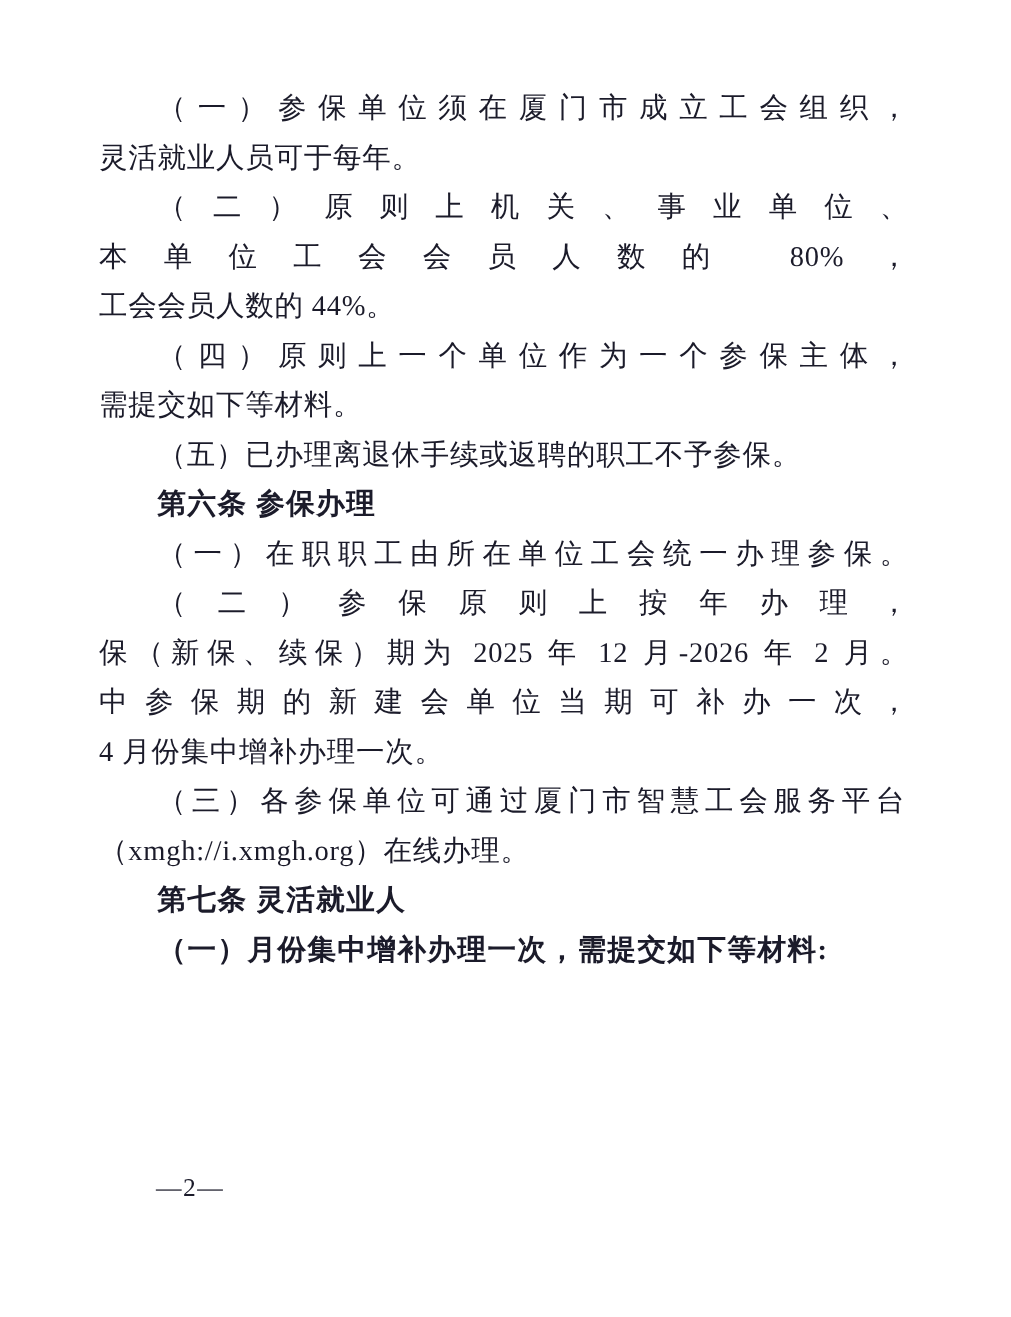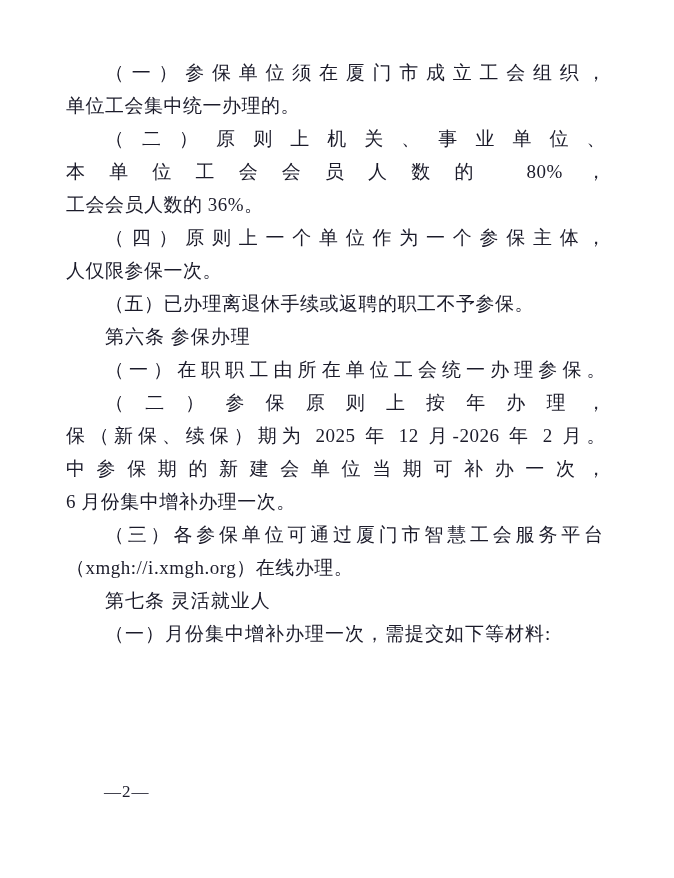--- a/index.html
+++ b/index.html
@@ -40,21 +40,21 @@
     text-indent: 39px;
   }
   .line.fill {
     white-space: normal;
     text-align: justify;
     text-align-last: justify;
     word-break: keep-all;
     overflow: hidden;
   }
   .line.bold {
-    font-weight: 400;
+    font-weight: 700;
     letter-spacing: 1px;
   }
   .line.spaced {
     letter-spacing: 3px;
   }
   .page-number {
     position: absolute;
     top: 781px;
     left: 104px;
     font-size: 17px;
@@ -62,32 +62,32 @@
     letter-spacing: 1px;
     color: #1b1b2a;
   }
 </style>
 </head>
 <body>
 
 <div class="doc-page">
   <div class="doc-body" id="doc-body">
       <div class="line indent fill">（一）参保单位须在厦门市成立工会组织，保障对象为工会</div>
-      <div class="line">单位工会集中统一办理的。</div>
+      <div class="line">灵活就业人员可于每年。</div>
       <div class="line indent fill">（二）原则上机关、事业单位、国有企业参加人数应不低于</div>
       <div class="line fill">本单位工会会员人数的 80%，其他单位参加人数应不低于本单位</div>
-      <div class="line">工会会员人数的 36%。</div>
+      <div class="line">工会会员人数的 44%。</div>
       <div class="line indent fill">（四）原则上一个单位作为一个参保主体，一个保障期内每</div>
-      <div class="line">人仅限参保一次。</div>
+      <div class="line">需提交如下等材料。</div>
       <div class="line indent">（五）已办理离退休手续或返聘的职工不予参保。</div>
       <div class="line indent bold">第六条 参保办理</div>
       <div class="line indent fill">（一）在职职工由所在单位工会统一办理参保。灵活就业人</div>
       <div class="line indent fill">（二）参保原则上按年办理，本期医疗互助保障活动集中参</div>
       <div class="line fill">保（新保、续保）期为 2025 年 12 月-2026 年 2 月。对于错过集</div>
       <div class="line fill">中参保期的新建会单位当期可补办一次，灵活就业人员可于每年</div>
-      <div class="line">6 月份集中增补办理一次。</div>
+      <div class="line">4 月份集中增补办理一次。</div>
       <div class="line indent fill spaced">（三）各参保单位可通过厦门市智慧工会服务平台</div>
       <div class="line">（xmgh://i.xmgh.org）在线办理。</div>
       <div class="line indent bold">第七条 灵活就业人</div>
       <div class="line indent bold">（一）月份集中增补办理一次，需提交如下等材料:</div>
     </div>
   <div class="page-number">—2—</div>
 </div>
 
 </body></html>

